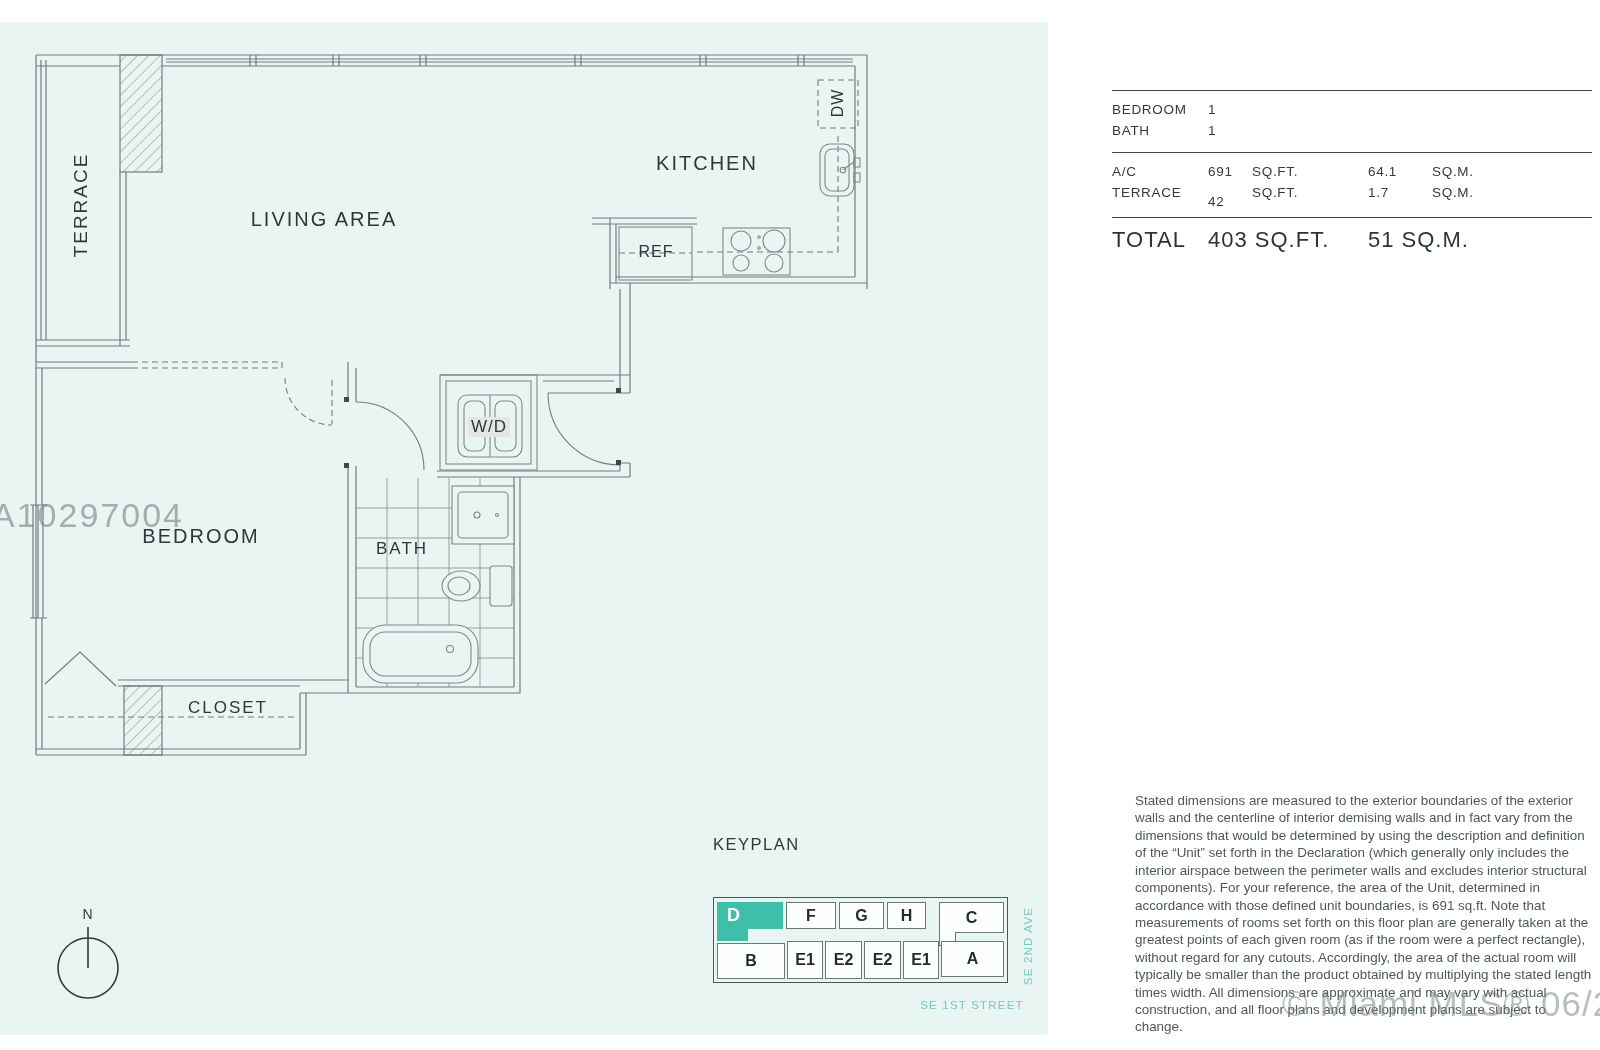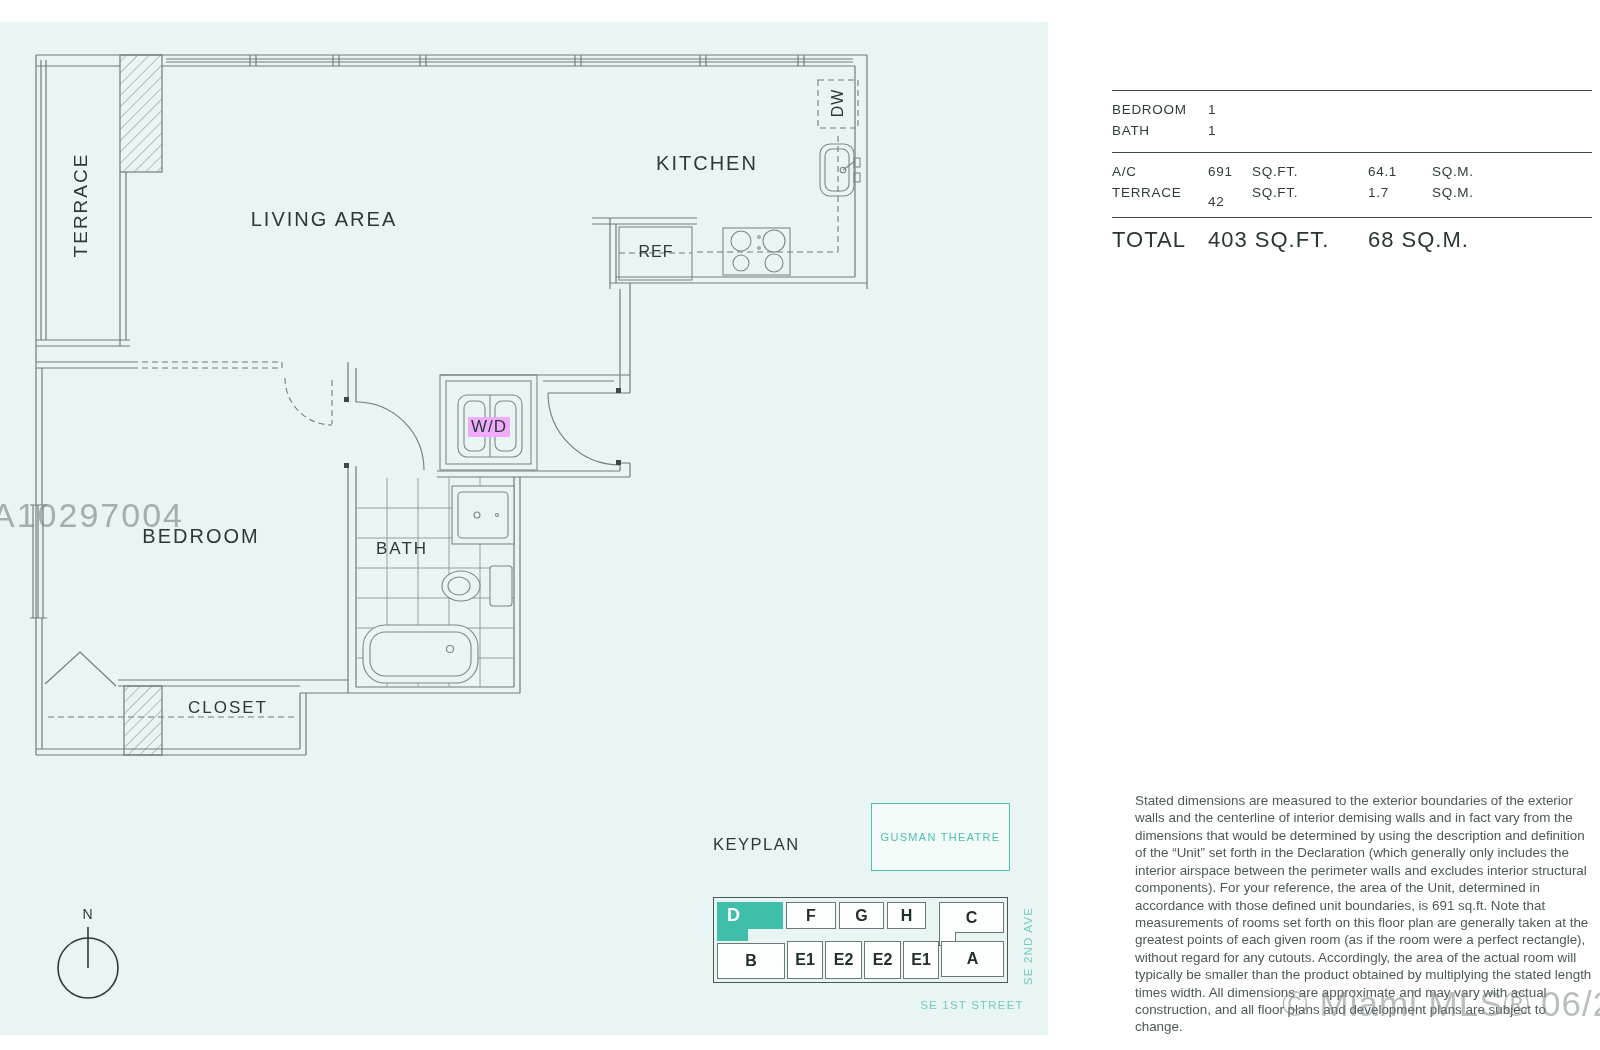--- a/index.html
+++ b/index.html
@@ -6,21 +6,21 @@
   body{width:1600px;height:1050px;background:#ffffff;overflow:hidden;
        font-family:"Liberation Sans", sans-serif;color:#2d3838;}
   .page{position:relative;width:1600px;height:1050px;overflow:hidden;}
   .plan-area{position:absolute;left:0;top:0;width:1048px;height:1035px;}
   .plan-svg{position:absolute;left:0;top:0;}
   .lbl{position:absolute;transform:translate(-50%,-50%);white-space:nowrap;
        color:#2d3838;letter-spacing:2px;font-size:20px;}
   .lbl.rot{transform:translate(-50%,-50%) rotate(-90deg);}
   .lbl.small{font-size:17px;}
   .lbl.tiny{font-size:16px;letter-spacing:1px;}
-  .lbl.chip{background:#f0abfc;padding:0 3px;}
+  .lbl.chip{background:#e5e5e5;padding:0 3px;}
   .wm-left{position:absolute;left:-8px;top:496px;font-size:34px;letter-spacing:2px;
        color:rgba(120,132,132,.62);white-space:nowrap;z-index:4;}
   .wm-mls{position:absolute;left:1282px;top:984px;font-size:35px;letter-spacing:1px;
        color:rgba(125,136,136,.55);white-space:nowrap;z-index:6;}
   
   .panel{position:absolute;left:1092px;top:0;width:508px;height:1050px;background:#fff;}
   .title{position:absolute;left:18px;top:14px;font-size:58px;letter-spacing:9px;
          color:#1c2626;font-weight:400;}
   .title .accent{color:#3fbfa9;}
   .rule{position:absolute;left:20px;width:480px;border-top:1.6px solid #3e4a4a;}
@@ -173,21 +173,20 @@
     <div class="lbl small" style="left:402px;top:549px;">BATH</div>
     <div class="lbl small" style="left:228px;top:708px;text-align:center;">CLOSET</div>
     <div class="lbl small chip" style="left:489px;top:427px;letter-spacing:1px;">W/D</div>
     <div class="lbl tiny" style="left:656px;top:252px;">REF</div>
     <div class="lbl tiny rot" style="left:838px;top:103px;">DW</div>
     <div class="north-n">N</div>
 
     <div class="wm-left">A10297004</div>
 
     <div class="keyplan-label">KEYPLAN</div>
-    <div class="gusman">GUSMAN THEATRE</div>
     <div class="building">
       <div class="cell hl" style="left:3px;top:4px;width:66px;height:27px;">
         <span>D</span>
       </div>
       <div class="tab-hl" style="left:3px;top:30px;width:31px;height:13px;"></div>
       <div class="cell" style="left:72px;top:4px;width:50px;height:27px;">
         <span>F</span>
       </div>
       <div class="cell" style="left:125px;top:4px;width:45px;height:27px;">
         <span>G</span>
@@ -241,20 +240,20 @@
     <span class="row-lbl" style="left:20px;top:185px;">TERRACE</span>
     <span class="row-val" style="left:116px;top:185px;margin-top:9px;">42</span>
     <span class="row-val" style="left:160px;top:185px;">SQ.FT.</span>
     <span class="row-val" style="left:276px;top:185px;">1.7</span>
     <span class="row-val" style="left:340px;top:185px;">SQ.M.</span>
 
     <div class="rule" style="top:217px;"></div>
 
     <span class="total-lbl" style="left:20px;top:227px;">TOTAL</span>
     <span class="total-val" style="left:116px;top:227px;">403 SQ.FT.</span>
-    <span class="total-val" style="left:276px;top:227px;">68 SQ.M.</span>
+    <span class="total-val" style="left:276px;top:227px;">51 SQ.M.</span>
 
     <div class="disclaimer">Stated dimensions are measured to the exterior boundaries of the exterior walls and the centerline of interior demising walls and in fact vary from the dimensions that would be determined by using the description and definition of the “Unit” set forth in the Declaration (which generally only includes the interior airspace between the perimeter walls and excludes interior structural components).  For your reference, the area of the Unit, determined in accordance with those defined unit boundaries, is 691 sq.ft. Note that measurements of rooms set forth on this floor plan are generally taken at the greatest points of each given room (as if the room were a perfect rectangle), without regard for any cutouts.  Accordingly, the area of the actual room will typically be smaller than the product obtained by multiplying the stated length times width.  All dimensions are approximate and may vary with actual construction, and all floor plans and development plans are subject to change.</div>
   </div>
 
   <div class="wm-mls">© Miami MLS® 06/2017</div>
 
 </div>
 
 </body></html>

